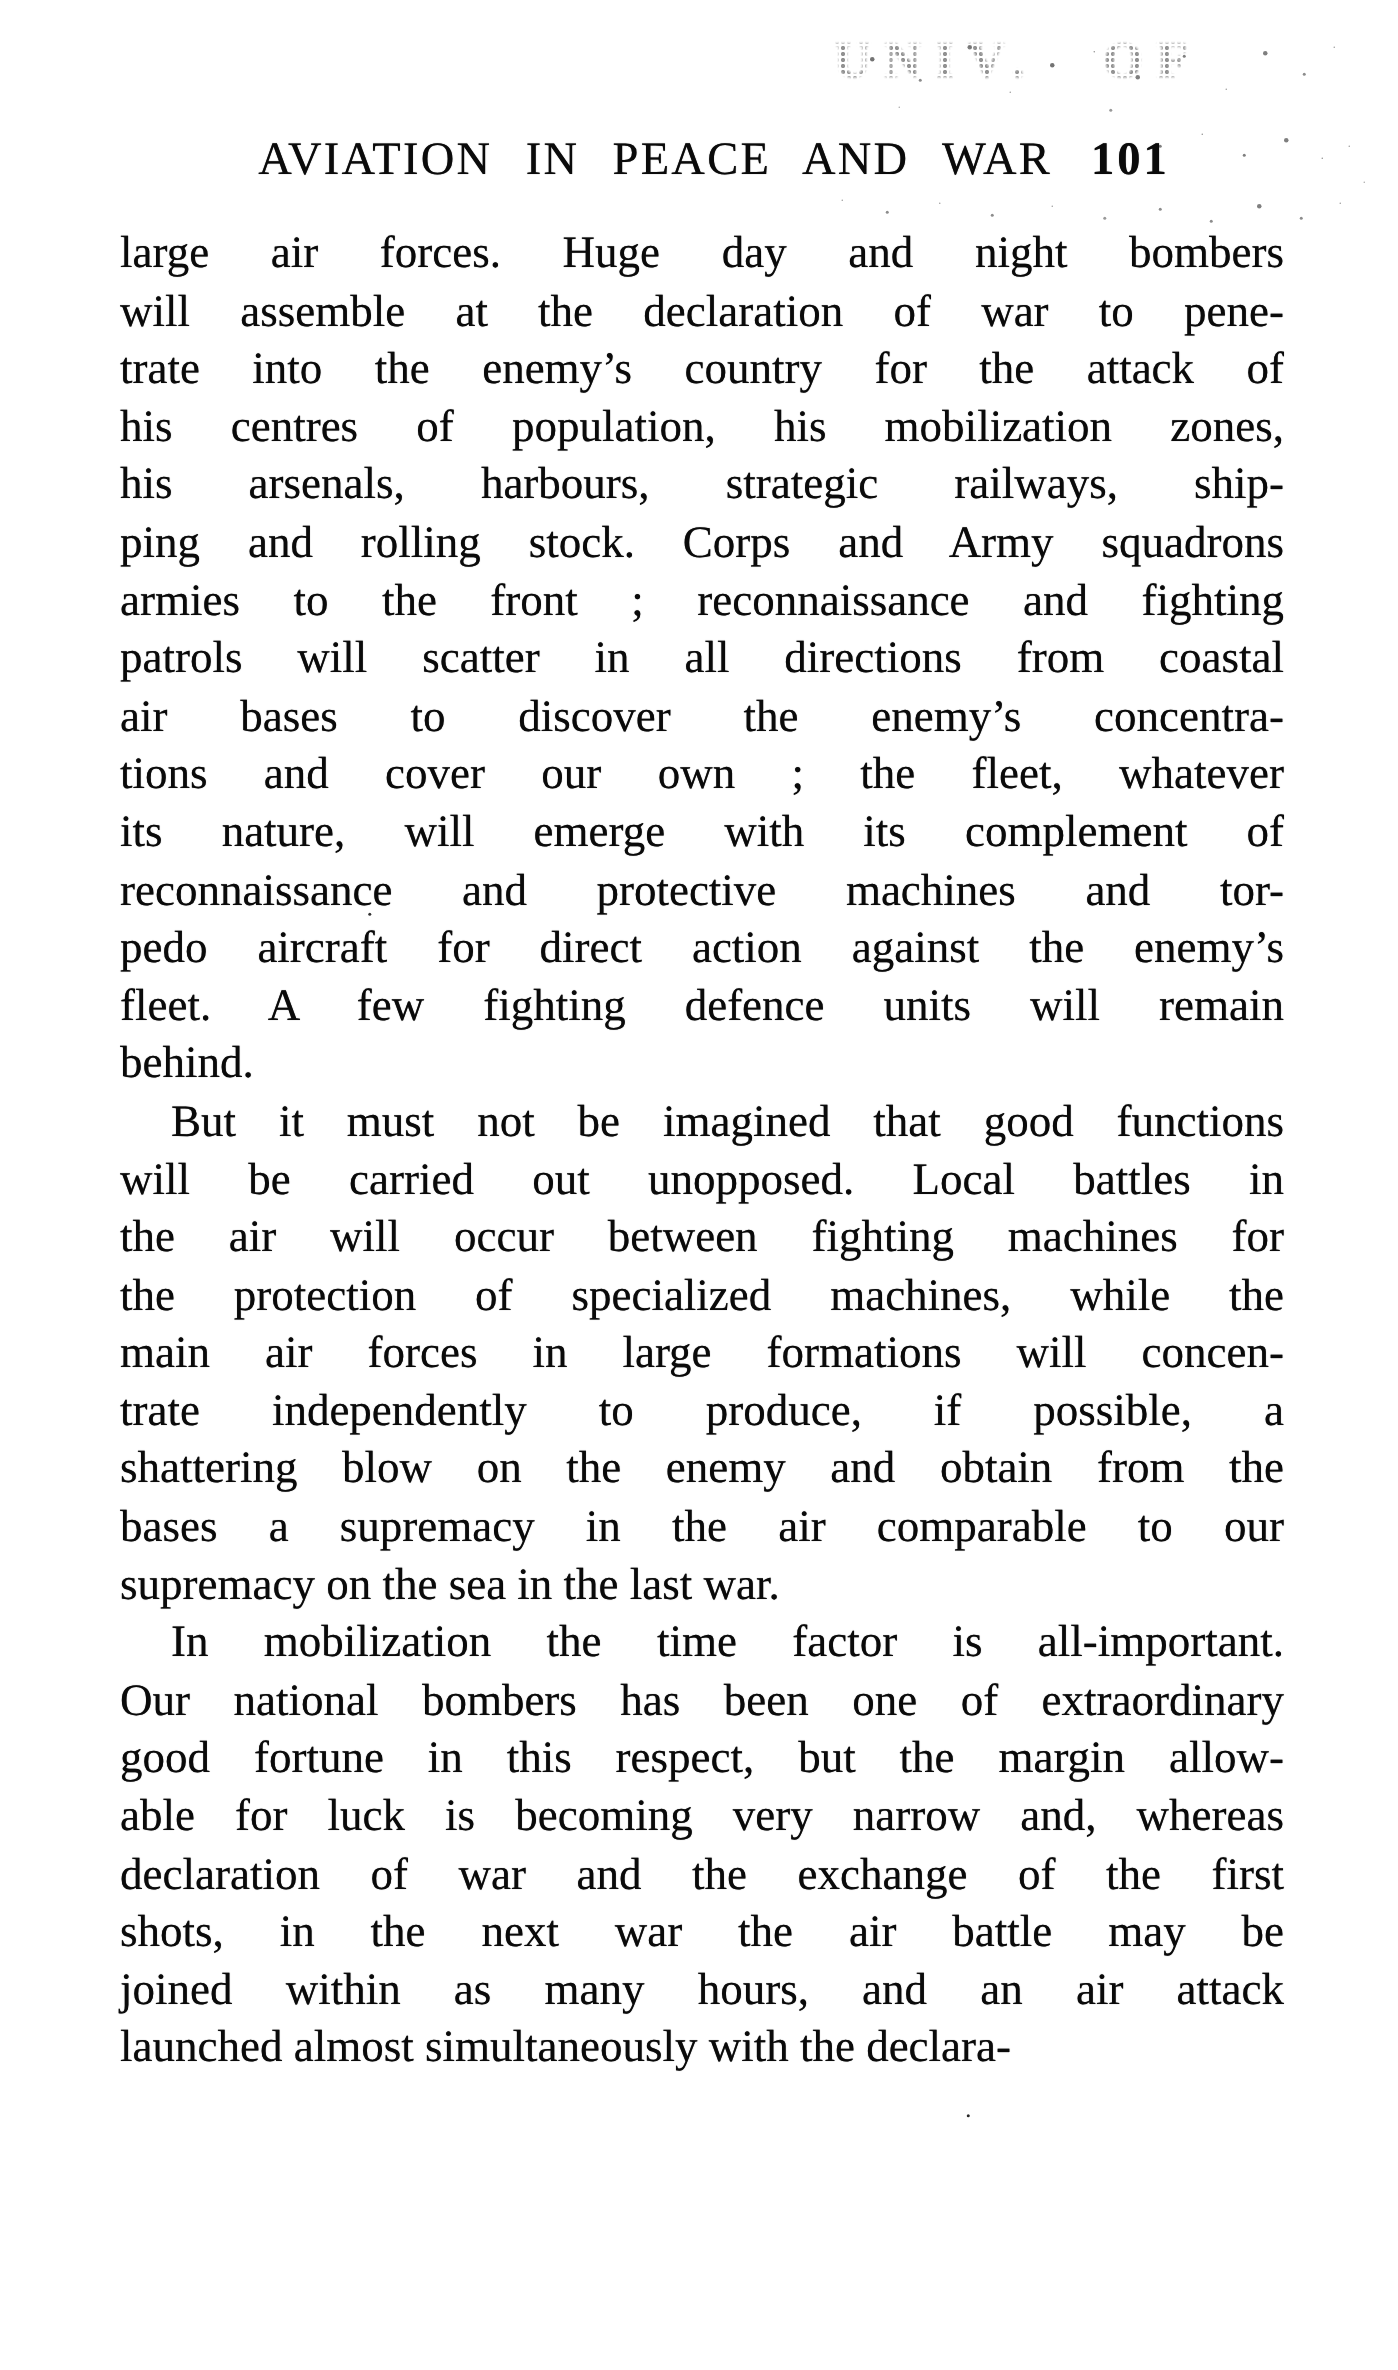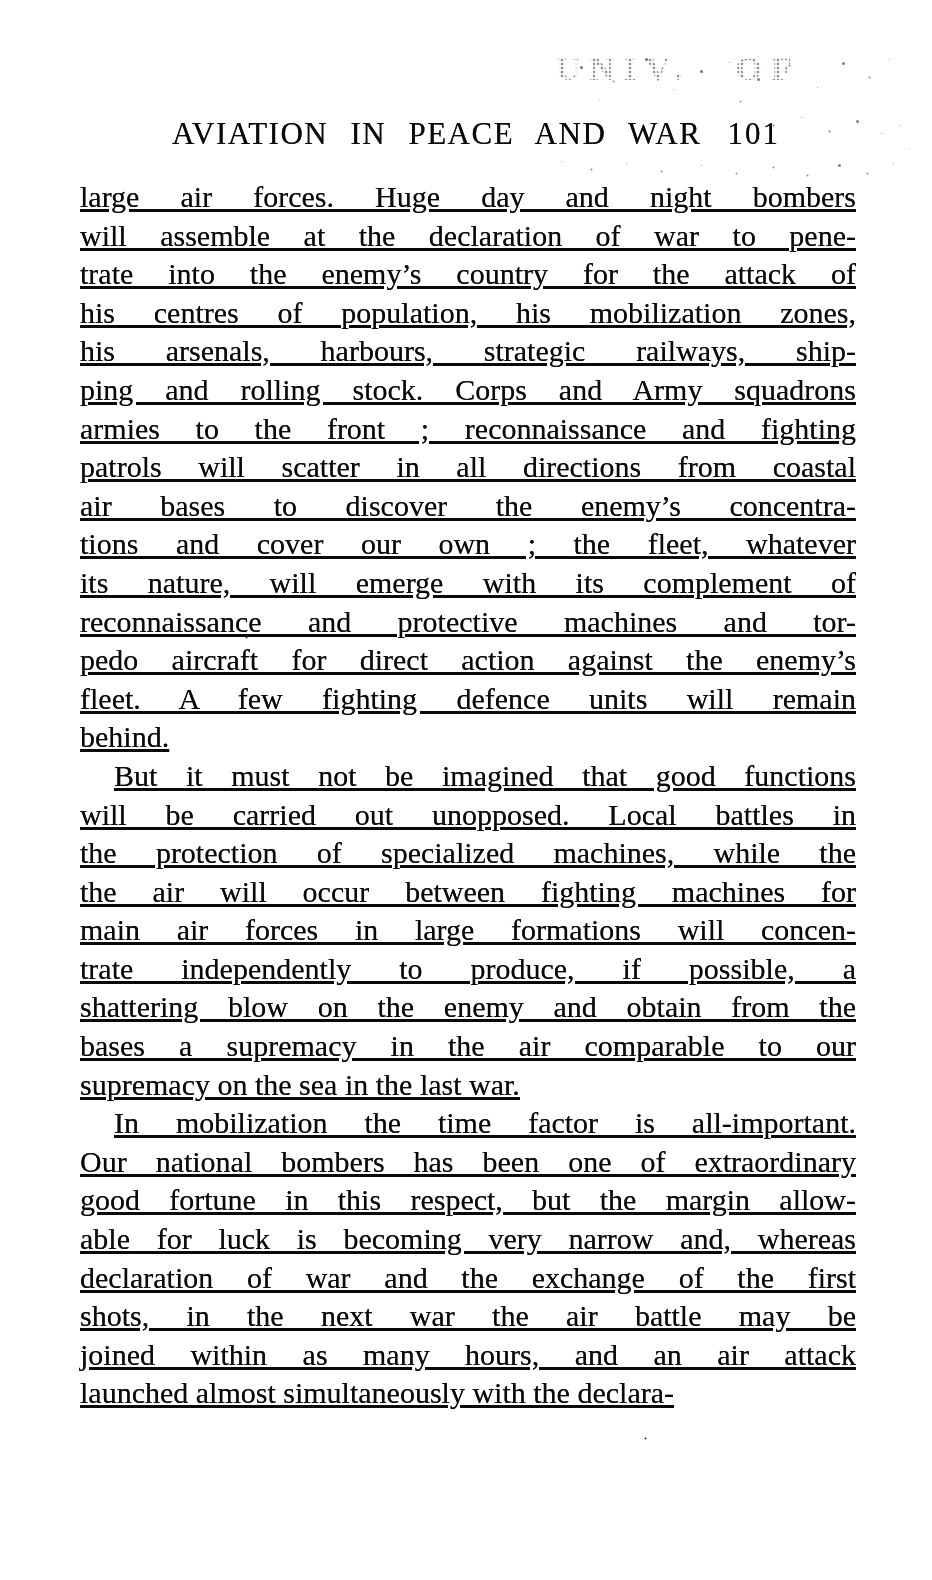--- a/index.html
+++ b/index.html
@@ -4,21 +4,21 @@
 <style>
   html, body { margin: 0; padding: 0; }
   body {
     width: 932px; height: 1580px;
     background: #ffffff;
     position: relative;
     overflow: hidden;
     font-family: "Liberation Serif", "DejaVu Serif", serif;
     color: #0a0a0a;
   }
-  .page { position: absolute; inset: 0; background: #fff; margin-top: 28px; }
+  .page { position: absolute; inset: 0; background: #fff; }
 
   
   .stamp {
     position: absolute; top: 22px; left: 556px; width: 340px;
     font-size: 34px; font-weight: bold;
     letter-spacing: 9px; word-spacing: 26px;
     color: #3a3a3a; opacity: .55;
     filter: blur(.6px);
     -webkit-mask-image: radial-gradient(circle, #000 0px, #000 1.1px, transparent 1.7px);
     -webkit-mask-size: 4px 4px;
@@ -27,29 +27,29 @@
     white-space: nowrap;
   }
 
   .header {
     position: absolute; top: 88px; left: 0; width: 100%;
     text-align: center; white-space: nowrap;
     font-size: 31px; letter-spacing: 1.5px; word-spacing: 13px;
     transform: translateX(10px);
     text-shadow: 0 0 0.5px rgba(0,0,0,.8);
   }
-  .pagenum { margin-left: 26px; letter-spacing: 2px; }
+  .pagenum { margin-left: 26px; letter-spacing: 2px; font-weight: bold; }
 
   .body-text {
     position: absolute; top: 150px; left: 80px; width: 776px;
     font-size: 30px; line-height: 38.6px;
     text-shadow: 0 0 0.5px rgba(0,0,0,.75);
   }
   .para { margin: 0; }
-  .line { text-align: justify; text-align-last: justify; text-decoration: underline; }
+  .line { text-align: justify; text-align-last: justify; }
   .line.short { text-align: right; text-align-last: left; }
   .line.indent { text-indent: 34px; }
 
   
   .noise {
     position: absolute; top: 0; left: 0; width: 3px; height: 3px;
     border-radius: 50%; background: transparent;
     box-shadow:
       580px 38px 0 0 rgba(0,0,0,.55), 612px 52px 0 -.5px rgba(0,0,0,.45),
       645px 30px 0 0 rgba(0,0,0,.5), 672px 60px 0 -1px rgba(0,0,0,.4),
@@ -98,22 +98,22 @@
       <div class="line">its nature, will emerge with its complement of</div>
       <div class="line">reconnaissance and protective machines and tor-</div>
       <div class="line">pedo aircraft for direct action against the enemy’s</div>
       <div class="line">fleet. A few fighting defence units will remain</div>
       <div class="line short">behind.</div>
     </div>
 
     <div class="para">
       <div class="line indent">But it must not be imagined that good functions</div>
       <div class="line">will be carried out unopposed. Local battles in</div>
+      <div class="line">the air will occur between fighting machines for</div>
       <div class="line">the protection of specialized machines, while the</div>
-      <div class="line">the air will occur between fighting machines for</div>
       <div class="line">main air forces in large formations will concen-</div>
       <div class="line">trate independently to produce, if possible, a</div>
       <div class="line">shattering blow on the enemy and obtain from the</div>
       <div class="line">bases a supremacy in the air comparable to our</div>
       <div class="line short">supremacy on the sea in the last war.</div>
     </div>
 
     <div class="para">
       <div class="line indent">In mobilization the time factor is all-important.</div>
       <div class="line">Our national bombers has been one of extraordinary</div>

